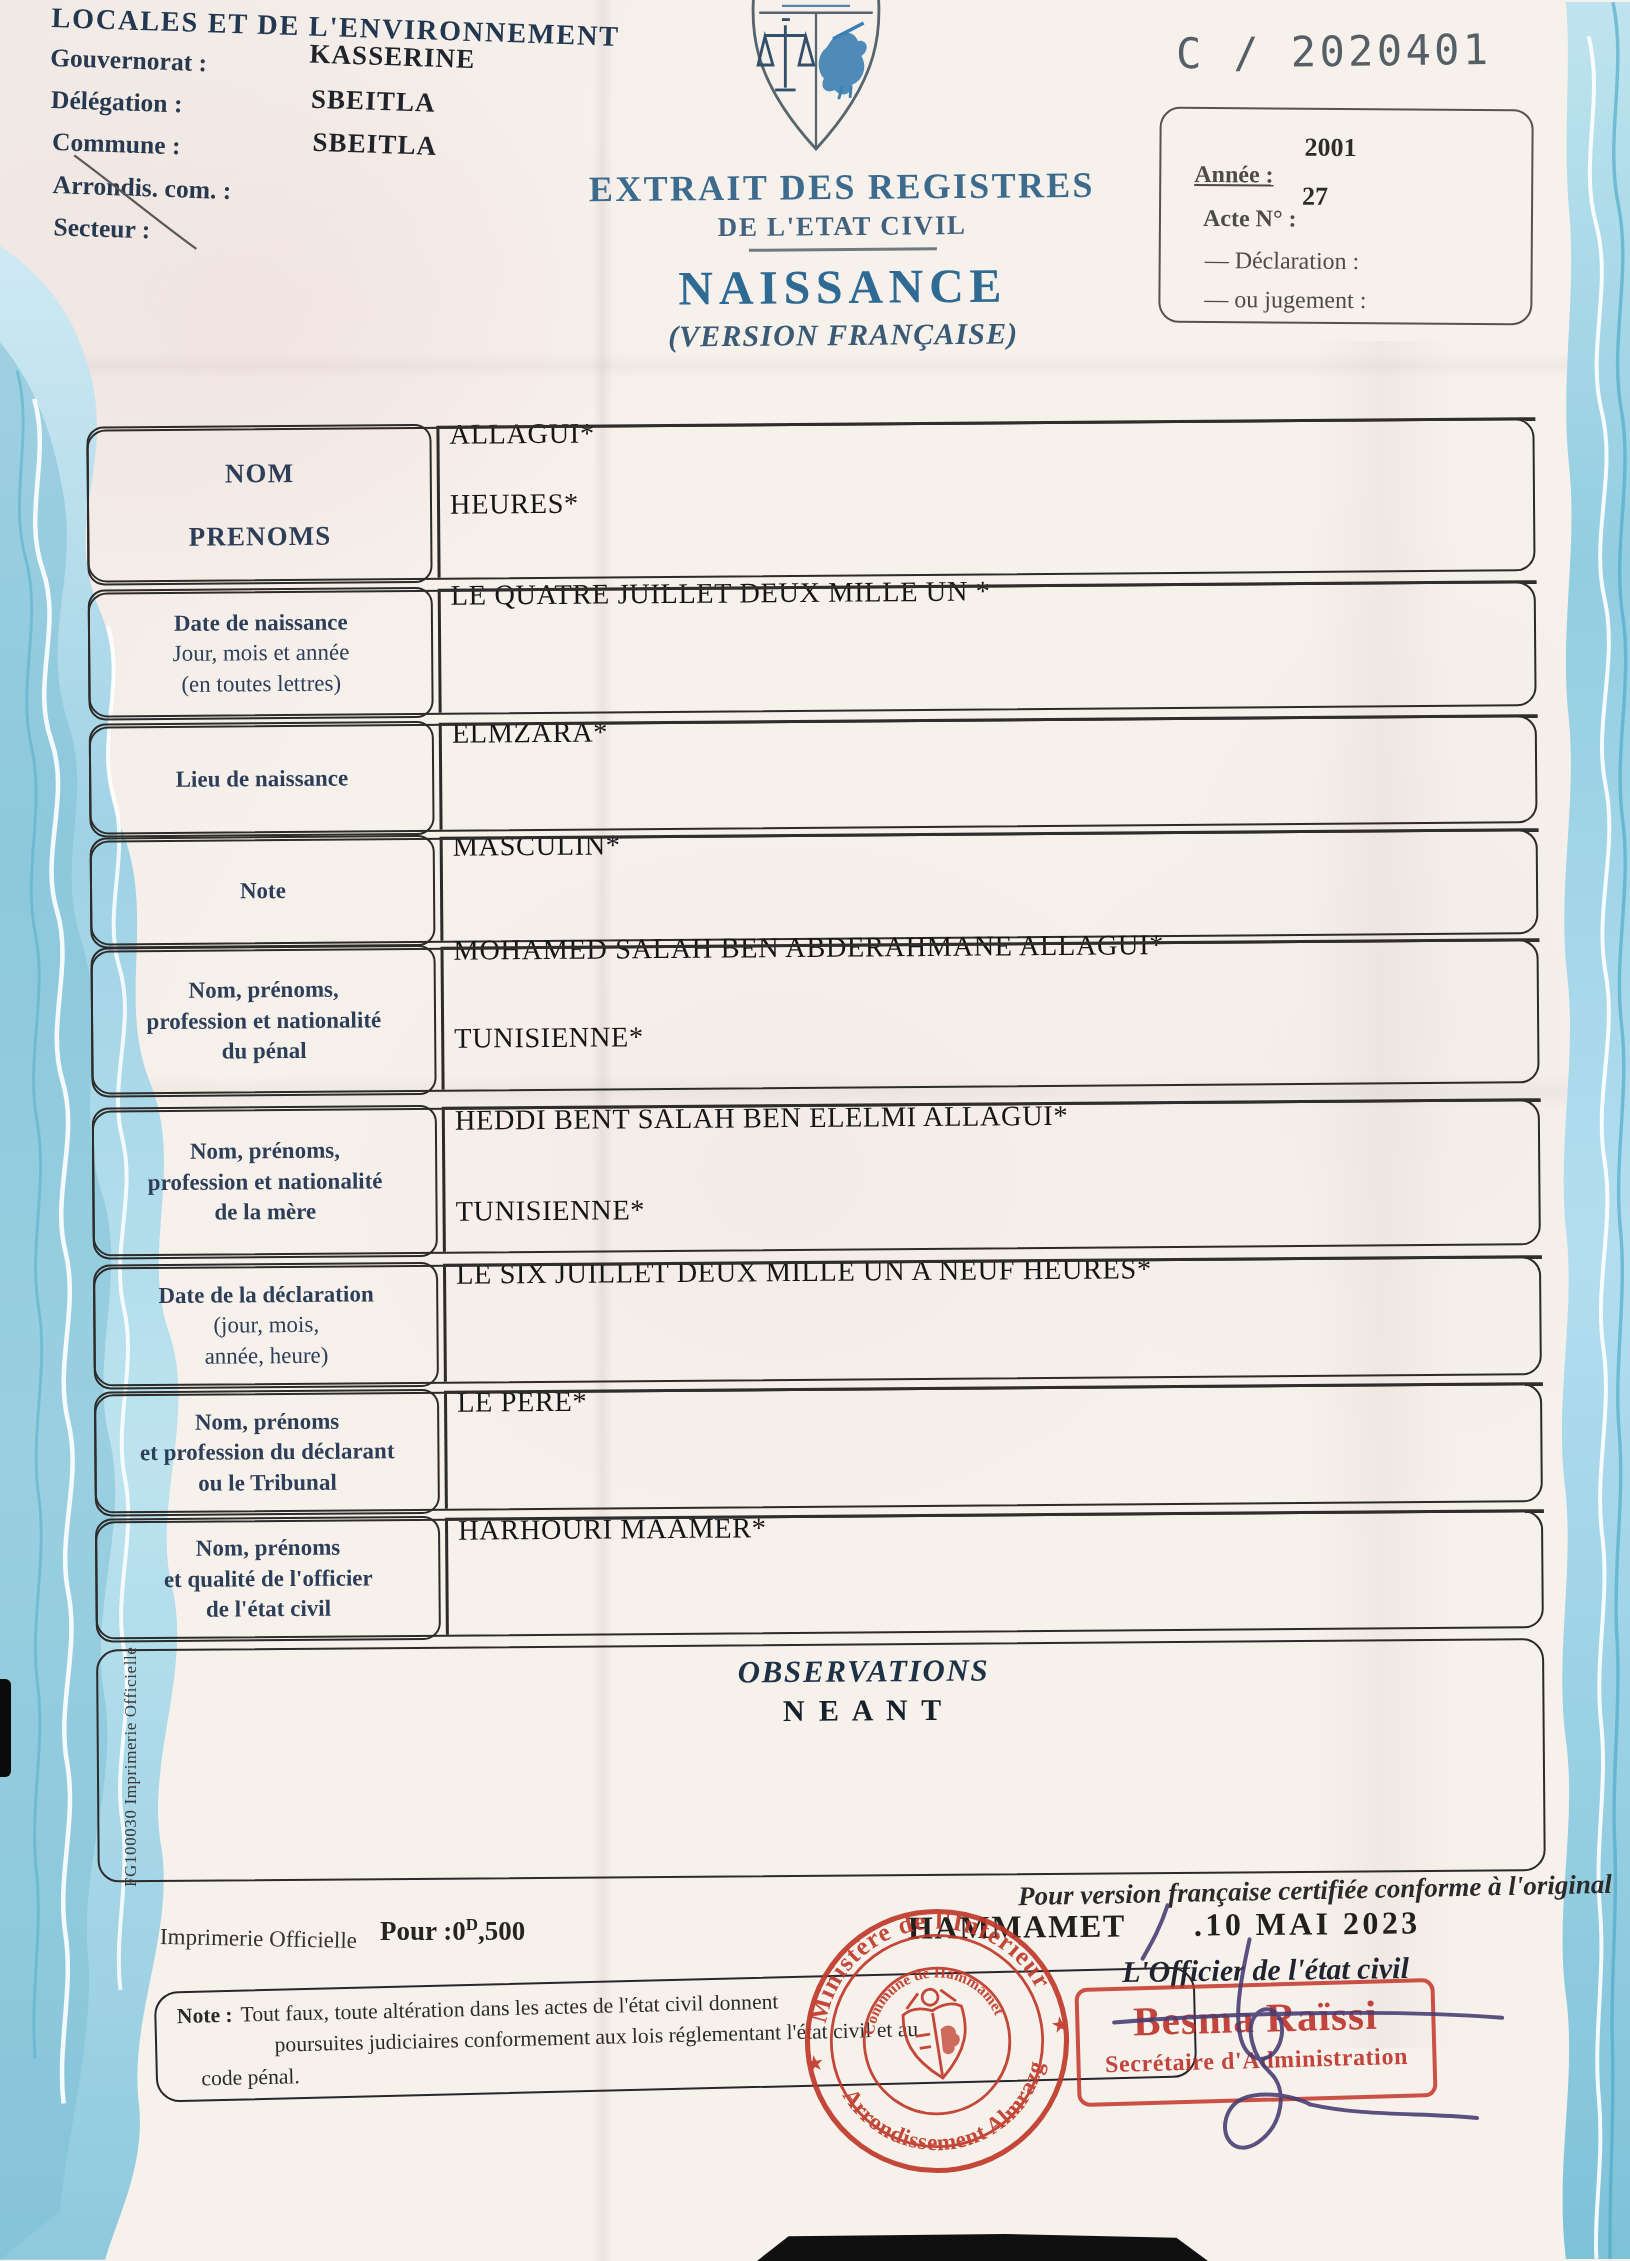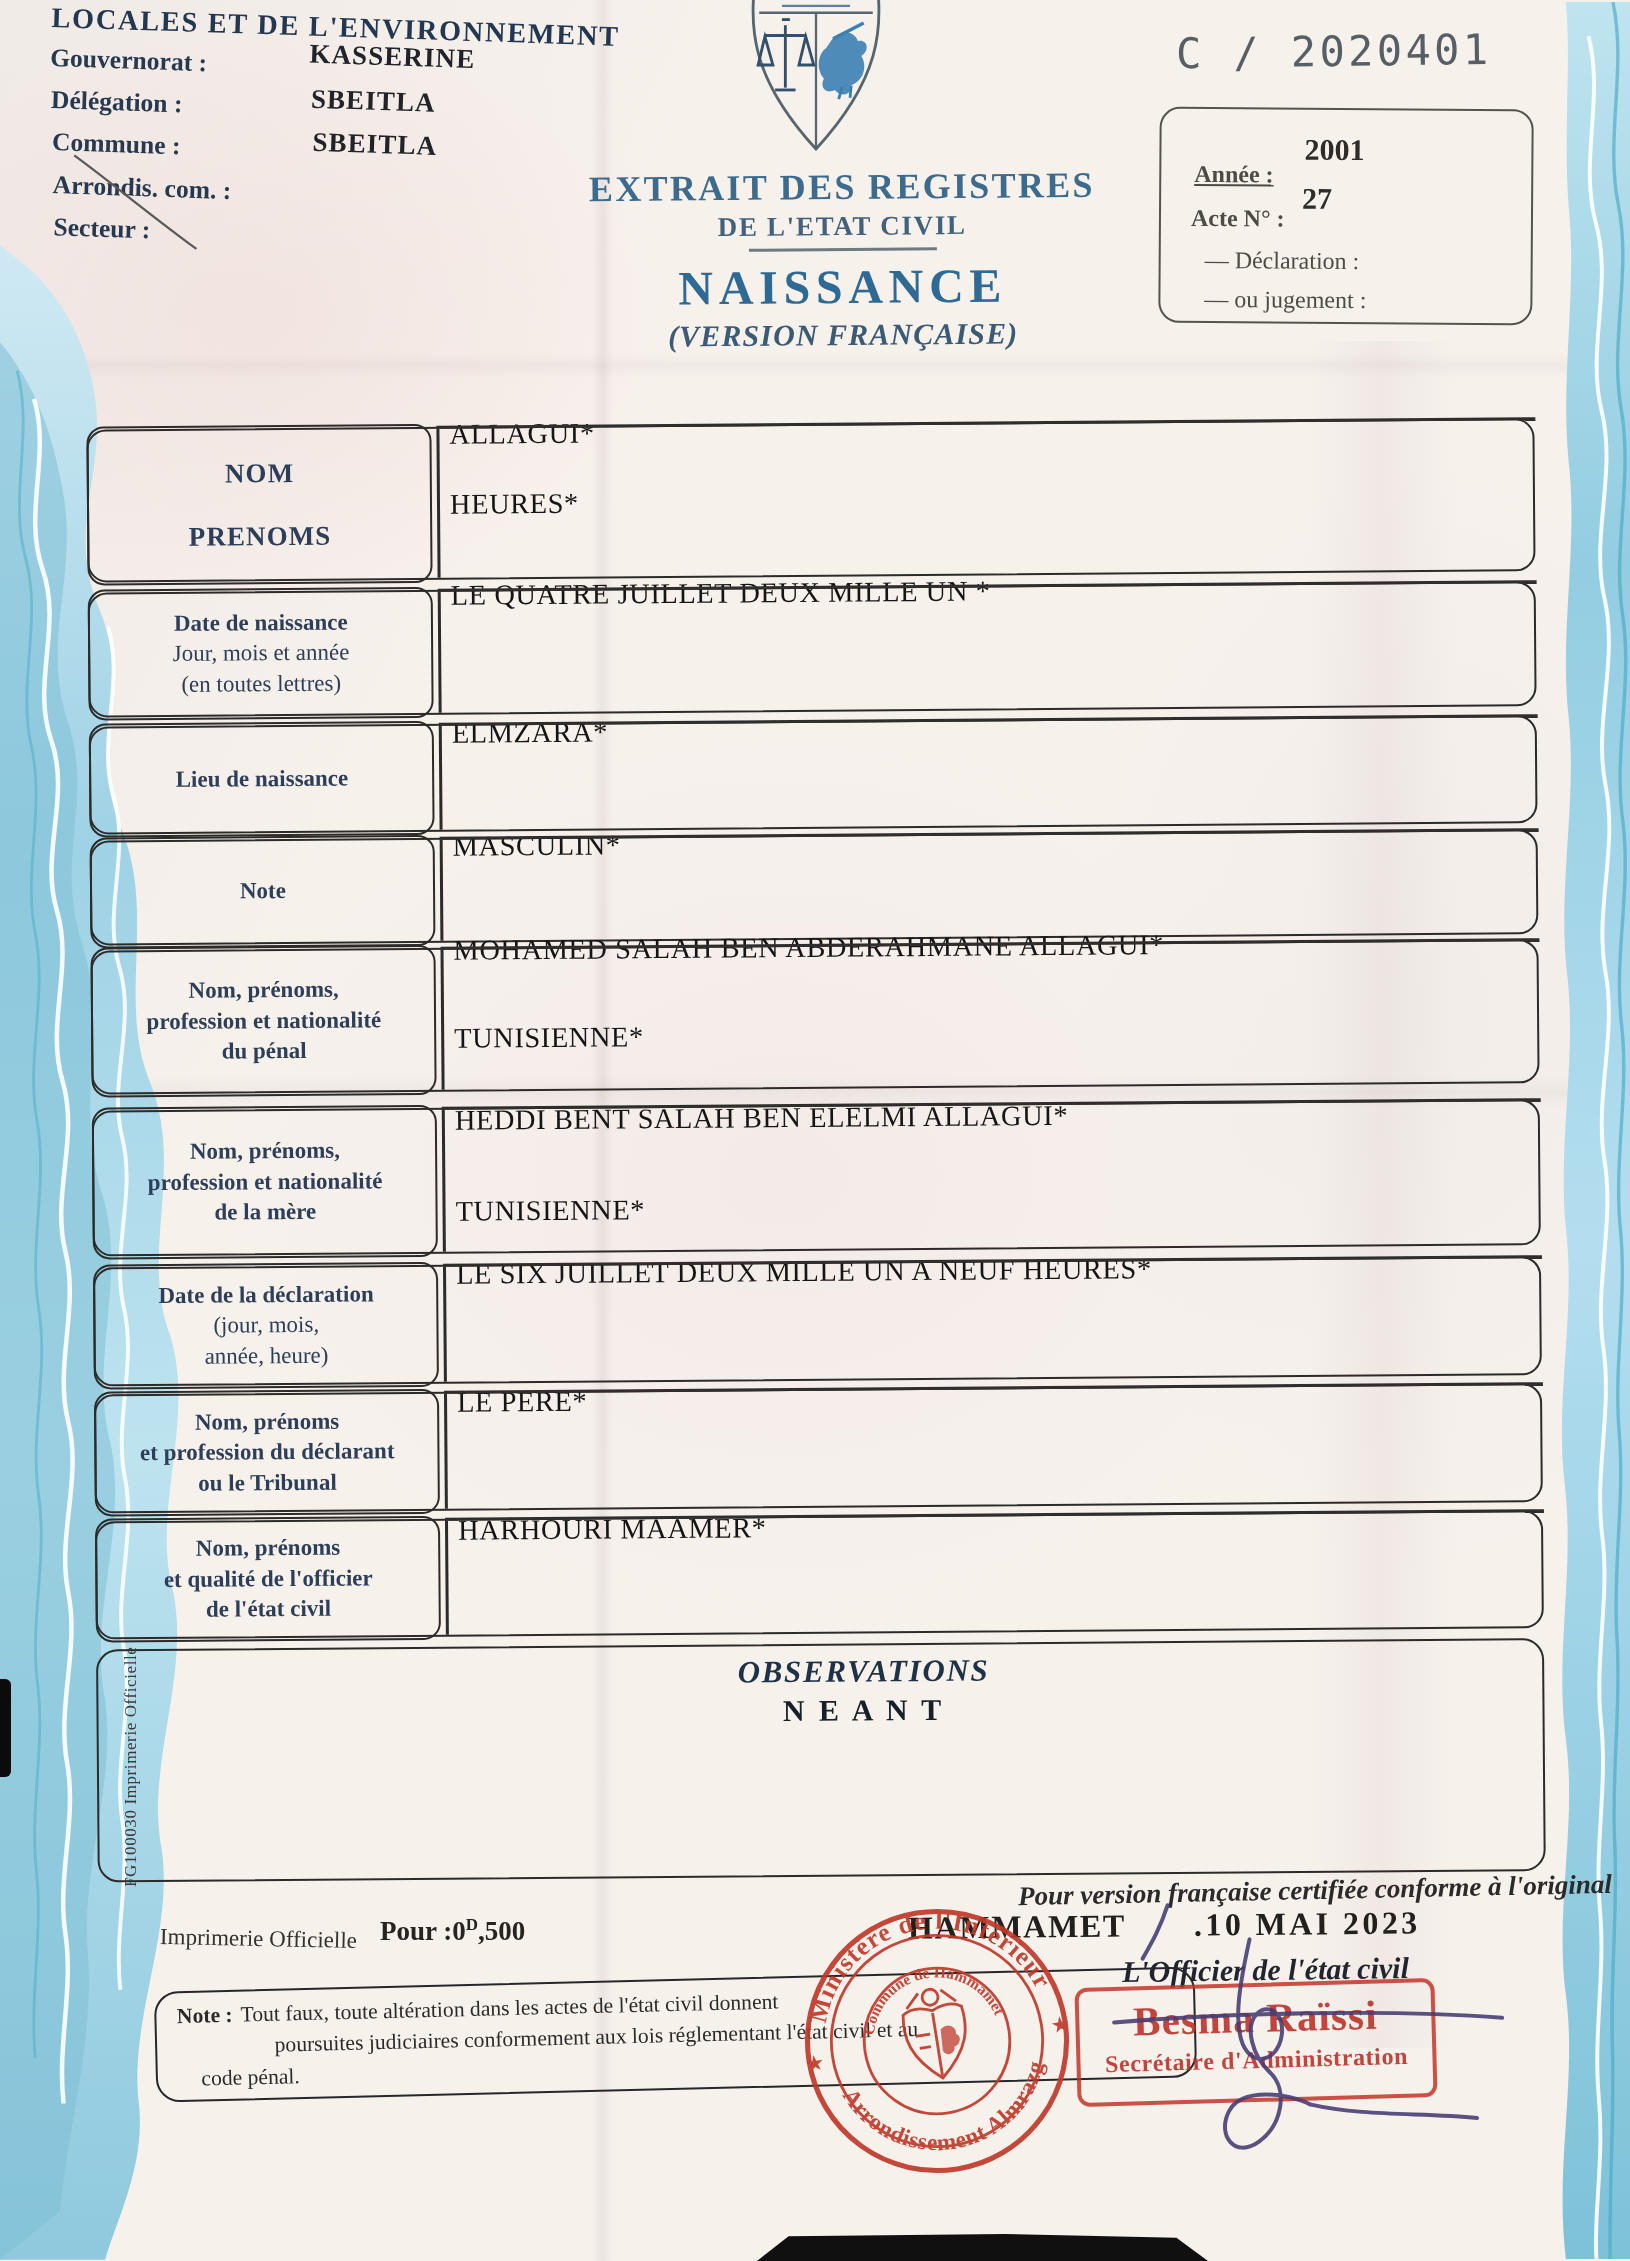--- a/index.html
+++ b/index.html
@@ -35,21 +35,21 @@
   .title2{font-size:27px;font-weight:bold;letter-spacing:1.7px;color:#42617c;margin-top:3.4px;}
   .title-rule{width:188px;height:2.8px;background:#6d7a80;margin:5.7px auto 8px auto;}
   .title3{font-size:48px;font-weight:bold;letter-spacing:5.7px;color:#2f6a94;}
   .title4{font-size:30px;font-weight:bold;font-style:italic;letter-spacing:1.1px;color:#3a5a76;margin-top:4.6px;}
 
   .ref-num{position:absolute;left:1176px;top:27px;font-family:"DejaVu Sans Mono",monospace;
     font-size:42px;color:#565e66;letter-spacing:3.4px;transform:rotate(-0.8deg);white-space:nowrap;}
   .acte-box{position:absolute;left:1159px;top:108px;width:370px;height:212px;
     border:2.3px solid #55534c;border-radius:20.5px;transform:rotate(0.4deg);color:#4d4b44;}
   .acte-box .t{position:absolute;font-size:24px;font-weight:bold;white-space:nowrap;}
-  .acte-box .v{position:absolute;font-size:30px;font-weight:bold;color:#2e2c28;}
+  .acte-box .v{position:absolute;font-size:26px;font-weight:bold;color:#2e2c28;}
 
   
   .table-area{position:absolute;left:0;top:0;width:100%;height:100%;transform:rotate(-0.45deg);transform-origin:796px 1138px;}
   .row{position:absolute;left:92px;width:1444px;border:2.8px solid #2c2b29;border-radius:19.3px;}
   .cell-label{position:absolute;left:-1.7px;top:-5.1px;bottom:-5.1px;width:341px;
     border:2.8px solid #2c2b29;border-radius:17px;
     display:flex;flex-direction:column;justify-content:center;align-items:center;
     text-align:center;color:#2d3e58;}
   .cell-label .ll{font-size:23px;font-weight:bold;line-height:1.32;}
   .row.spread .ll{font-size:27px;line-height:2.3;letter-spacing:1.1px;}
@@ -204,21 +204,21 @@
     <div class="title2">DE L'ETAT CIVIL</div>
     <div class="title-rule"></div>
     <div class="title3">NAISSANCE</div>
     <div class="title4">(VERSION FRANÇAISE)</div>
   </div>
 
   <div class="ref-num">C / 2020401</div>
   <div class="acte-box">
     <span class="t" style="left:33px;top:52px;text-decoration:underline;">Année :</span>
     <span class="v" style="left:143px;top:23px;">2001</span>
-    <span class="t" style="left:30px;top:96px;">Acte N° :</span>
+    <span class="t" style="left:42px;top:96px;">Acte N° :</span>
     <span class="v" style="left:141px;top:72px;">27</span>
     <span class="t" style="left:44px;top:138px;font-weight:normal;">— Déclaration :</span>
     <span class="t" style="left:44px;top:177px;font-weight:normal;">— ou jugement :</span>
   </div>
 
   <div class="table-area">
 
     <div class="row spread" style="top:424px;height:149px;">
       <div class="cell-label">
         <span class="ll">NOM</span>

